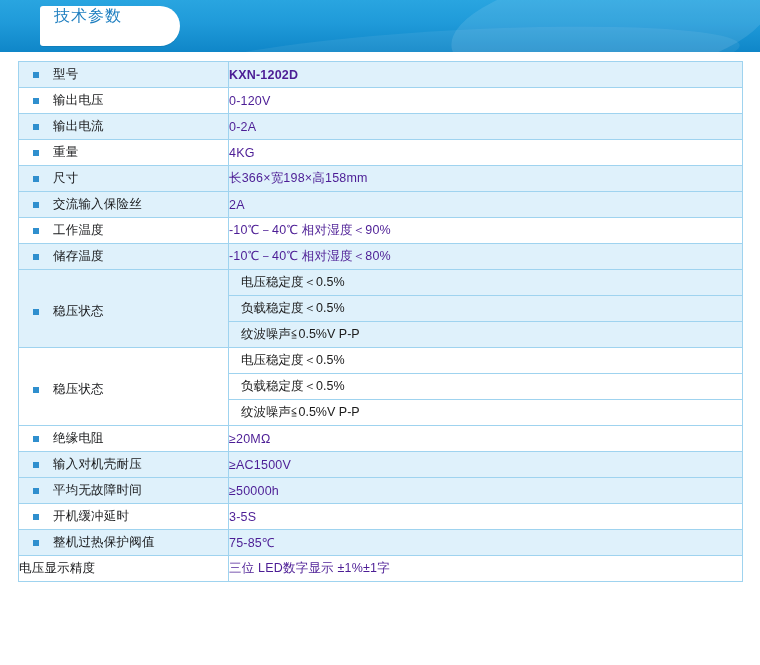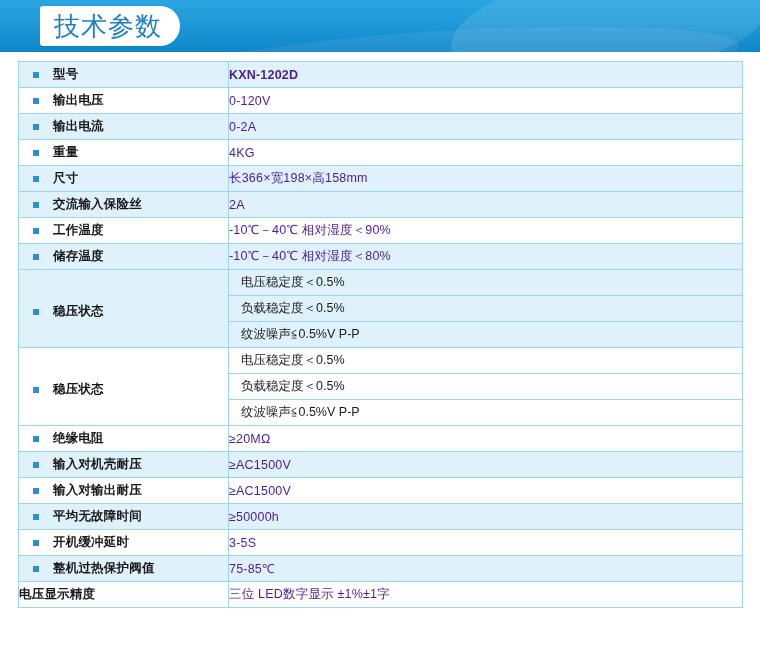--- a/index.html
+++ b/index.html
@@ -29,26 +29,26 @@
     top: 6px;
     width: 140px;
     height: 40px;
     background: #ffffff;
     border-radius: 3px 20px 20px 3px;
     box-shadow: 0 1px 0 rgba(0,0,0,0.08);
   }
   .banner-title {
     position: absolute;
     left: 54px;
-    top: 11px;
-    font-size: 26px;
+    top: 2px;
+    font-size: 16px;
     line-height: 30px;
     letter-spacing: 1px;
     color: #1f7fc0;
-    font-family: Liberation Sans, sans-serif;
+    font-family: Liberation Mono, monospace;
     white-space: nowrap;
   }
   .banner-swoosh {
     position: absolute;
     right: -10px;
     top: -30px;
     width: 320px;
     height: 110px;
     background: rgba(255,255,255,0.10);
     transform: rotate(-8deg);
@@ -92,21 +92,20 @@
   .label-cell {
     padding: 0 0 0 10px;
     position: relative;
     white-space: nowrap;
     color: #17181a;
   }
   .label-inner {
     display: flex;
     align-items: center;
     height: 25px;
-    font-weight: bold;
   }
   .bullet {
     display: inline-block;
     width: 6px;
     height: 6px;
     background: #2f8fce;
     margin: 0 14px 0 14px;
     flex: 0 0 auto;
   }
   .label-text {
@@ -291,29 +290,20 @@
         </tr>
         <tr class="odd">
           <td class="label-cell">
             <div class="label-inner">
               <span class="bullet"></span>
               <span class="label-text">输入对机壳耐压</span>
             </div>
           </td>
           <td class="value-cell">≥AC1500V</td>
         </tr>
-        <tr class="even">
-          <td class="label-cell">
-            <div class="label-inner">
-              <span class="bullet"></span>
-              <span class="label-text">输入对输出耐压</span>
-            </div>
-          </td>
-          <td class="value-cell">≥AC1500V</td>
-        </tr>
         <tr class="odd">
           <td class="label-cell">
             <div class="label-inner">
               <span class="bullet"></span>
               <span class="label-text">平均无故障时间</span>
             </div>
           </td>
           <td class="value-cell">≥50000h</td>
         </tr>
         <tr class="even">

